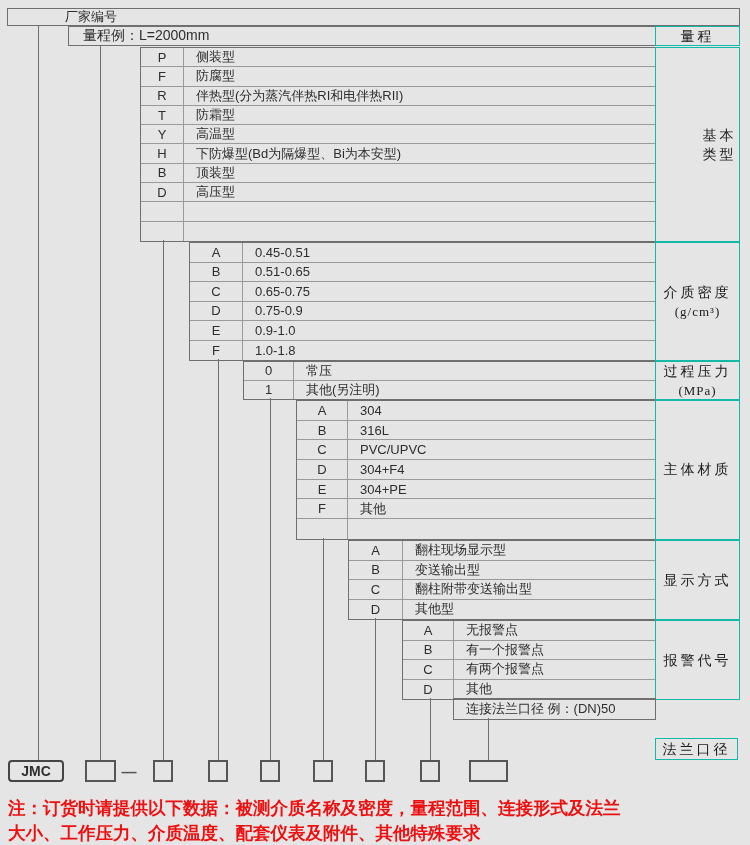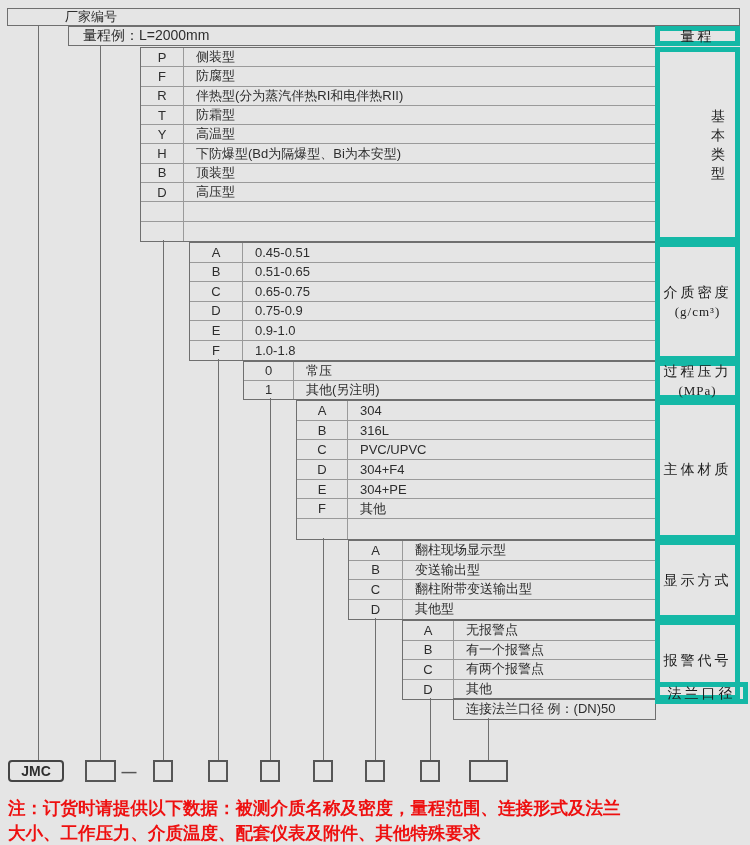--- a/index.html
+++ b/index.html
@@ -12,21 +12,21 @@
        box-sizing:border-box;display:flex;align-items:center;padding-left:14px;font-size:14px;}
   
   .section{position:absolute;box-sizing:border-box;border:1px solid #6f6f6f;display:flex;flex-direction:column;}
   .trow{display:flex;box-sizing:border-box;border-bottom:1px solid #9a9a9a;flex:0 0 auto;}
   .trow.last{border-bottom:none;}
   .code{box-sizing:border-box;border-right:1px solid #9a9a9a;display:flex;align-items:center;
         justify-content:center;font-size:13px;flex:0 0 auto;}
   .desc{flex:1;display:flex;align-items:center;padding-left:12px;font-size:13px;
         white-space:nowrap;overflow:hidden;}
   
-  .rlabel{position:absolute;box-sizing:border-box;border:5px solid #14b8a6;display:flex;
+  .rlabel{position:absolute;box-sizing:border-box;border:1px solid #14b8a6;display:flex;
           flex-direction:column;align-items:center;justify-content:center;
           font-family:"Liberation Serif",serif;font-size:14px;letter-spacing:3px;
           line-height:19px;color:#1c1c1c;text-align:center;}
   .rline.sub{letter-spacing:1px;font-size:13px;}
   
   .vline{position:absolute;width:1px;background:#6f6f6f;}
   .mbox{position:absolute;top:760px;height:22px;border:2px solid #565656;box-sizing:border-box;}
   #jmc{position:absolute;left:8px;top:760px;width:56px;height:22px;border:2px solid #454545;
        box-sizing:border-box;display:flex;align-items:center;justify-content:center;
        font-weight:bold;font-size:14px;border-radius:4px;}
@@ -228,18 +228,18 @@
     <div class="rlabel" style="left: 655px; top: 620px; width: 85px; height: 80px;">
       <div class="rline">报警代号</div>
     </div>
     <div class="vline" style="left: 430px; top: 698px; height: 62px;"></div>
     <div class="mbox" style="left: 420px; width: 20px;"></div>
     <div class="section" style="left: 453px; top: 698px; width: 203px; height: 22px;">
       <div class="trow last" style="height: 20px;">
         <div class="desc">连接法兰口径 例：(DN)50</div>
       </div>
     </div>
-    <div class="rlabel" style="left: 655px; top: 682px; width: 93px; height: 22px;">
+    <div class="rlabel" style="left: 655px; top: 738px; width: 83px; height: 22px;">
       <div class="rline">法兰口径</div>
     </div>
     <div class="vline" style="left: 488px; top: 718px; height: 42px;"></div>
     <div class="mbox" style="left: 468.5px; width: 39px;"></div>
   </div>
 
 </body></html>

